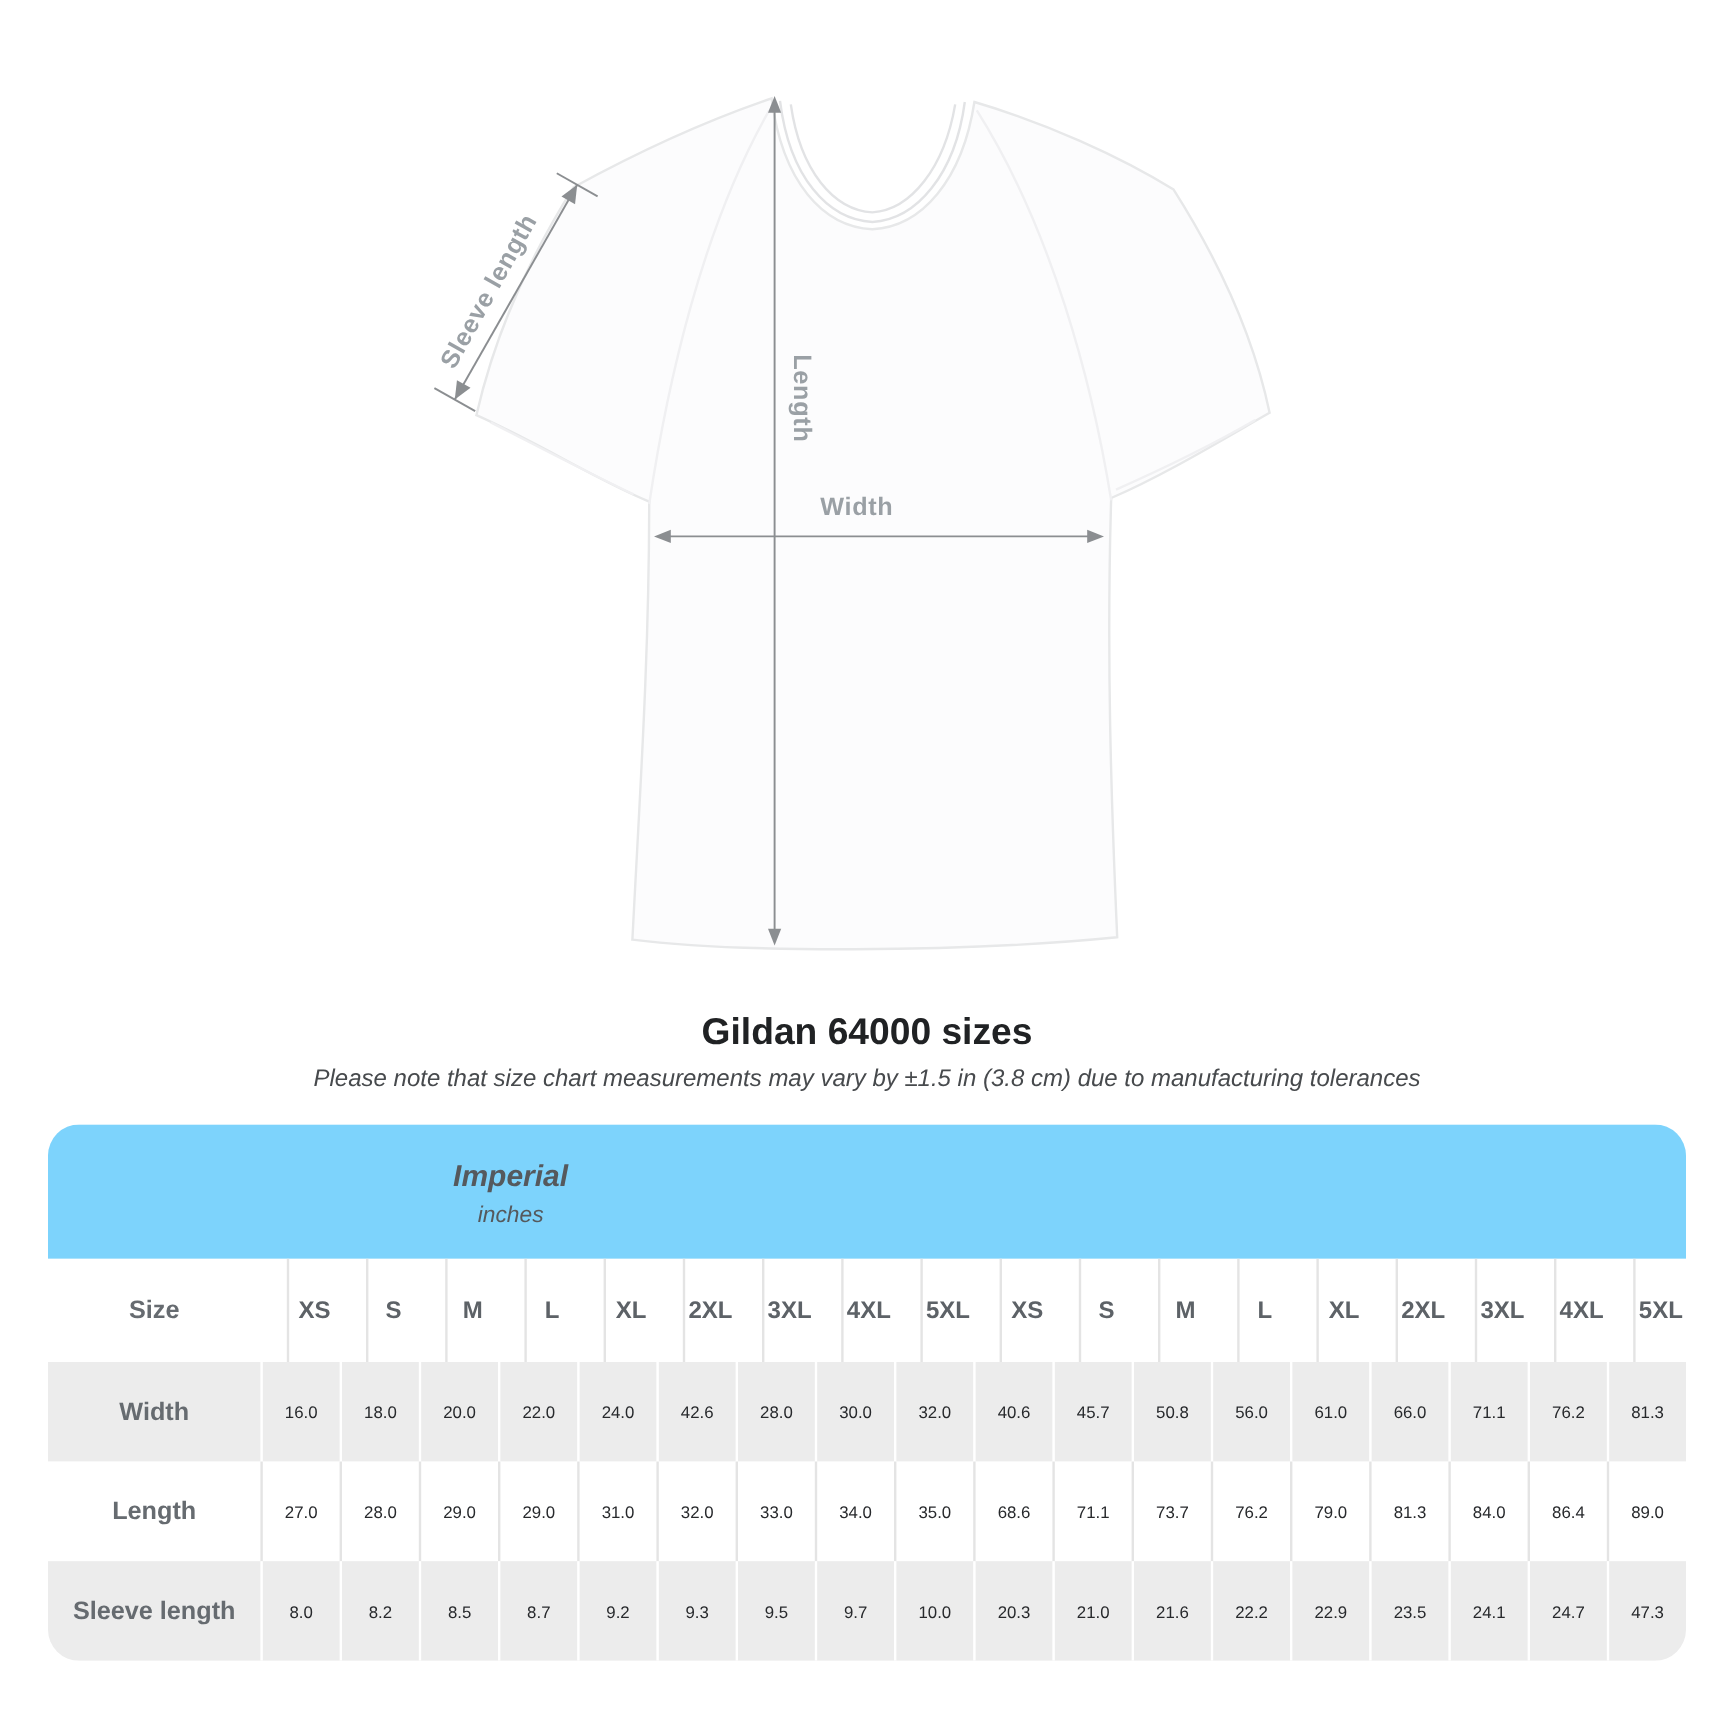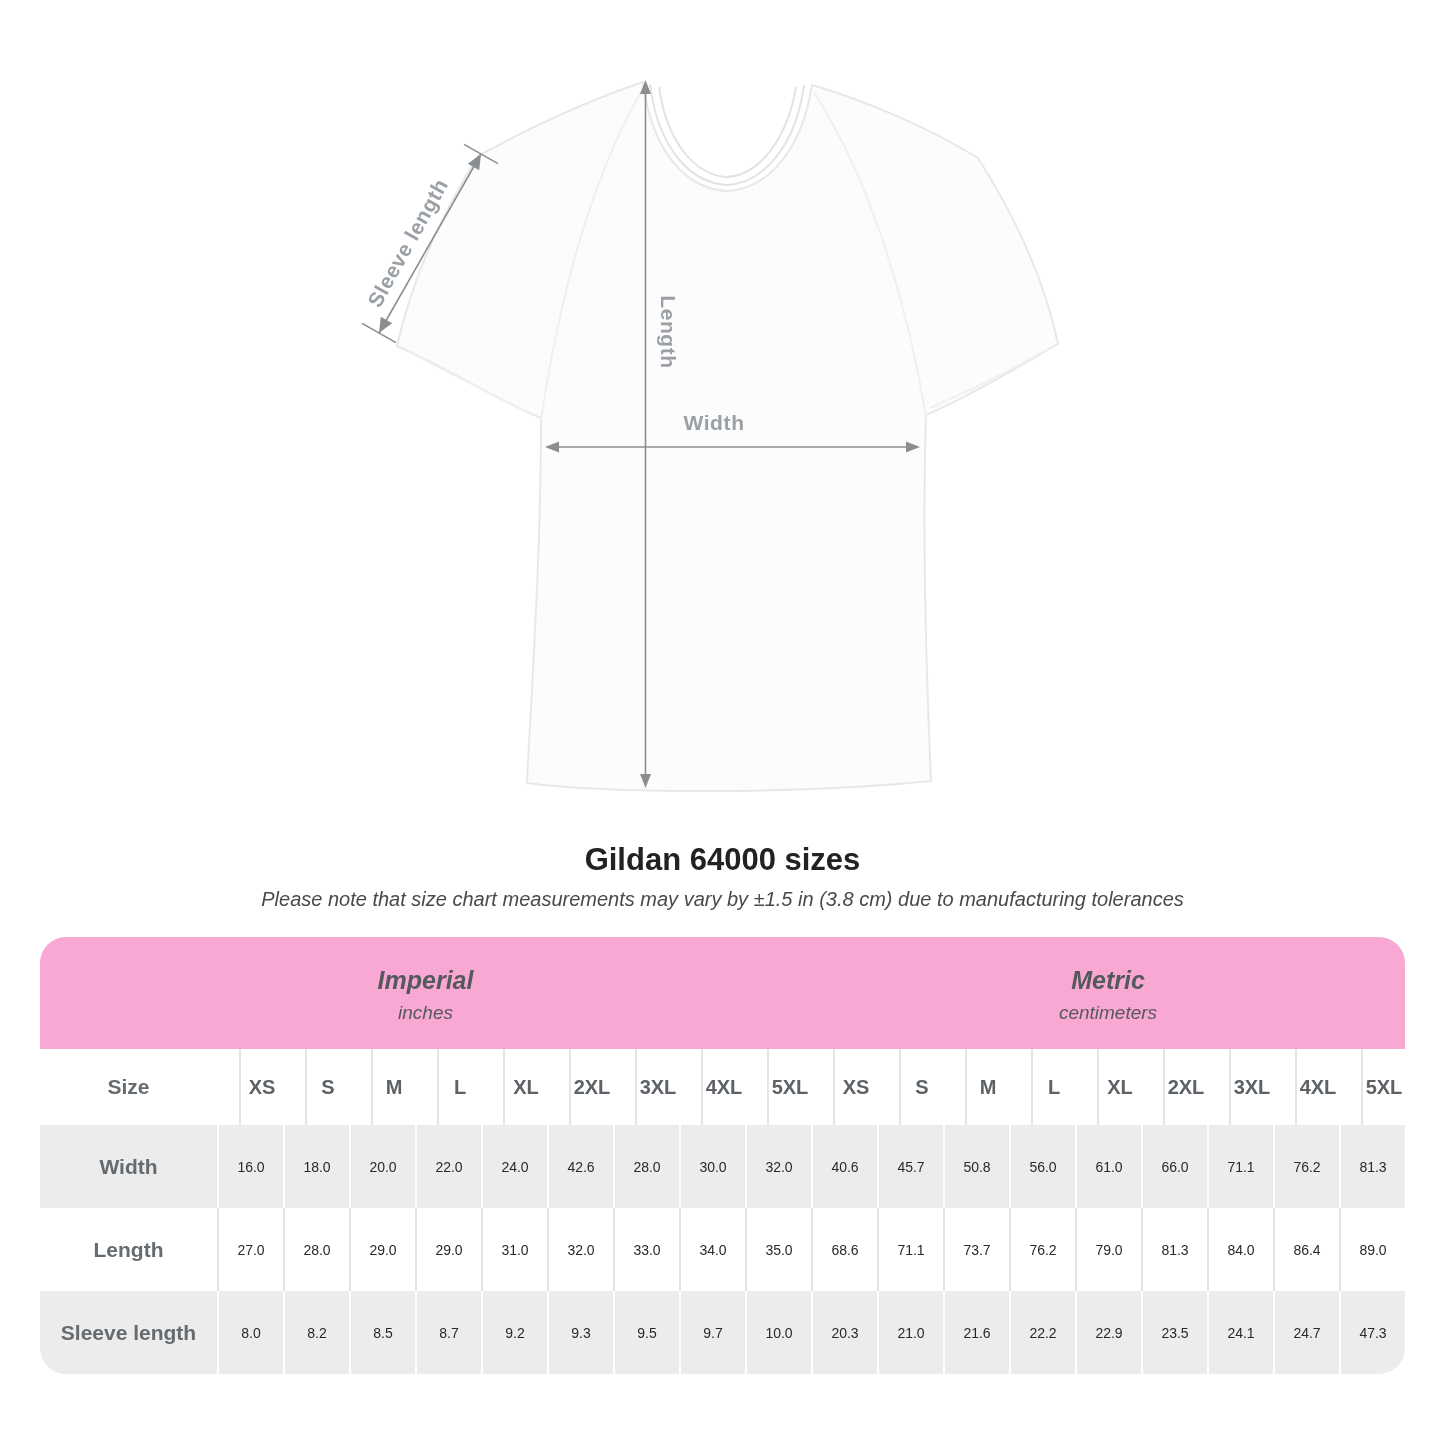--- a/index.html
+++ b/index.html
@@ -45,38 +45,38 @@
   
   .size-table {
     width: 1365px;
     margin: 26px auto 0;
     border-radius: 26px;
     overflow: hidden;
   }
   .t-band {
     display: grid;
     grid-template-columns: 177px repeat(18, 66px);
-    background: #f9a8d4;
+    background: #7dd3fc;
     height: 112px;
   }
   .group-cell {
     display: flex; flex-direction: column;
     align-items: center; justify-content: center;
     gap: 7px; padding-top: 4px;
   }
   .group-cell.imp { grid-column: 1 / span 10; }
   .group-cell.met { grid-column: 11 / span 9; }
   .group-label { font-size: 25px; font-weight: bold; font-style: italic; color: #55595d; }
   .group-sub   { font-size: 19px; font-style: italic; color: #55595d; }
 
   .t-row {
     display: grid;
     grid-template-columns: 177px repeat(18, 66px);
   }
-  .t-row.sizes { height: 76px; }
+  .t-row.sizes { height: 86px; }
   .t-row.data  { height: 83px; }
   .row-white { background: #ffffff; }
   .row-gray  { background: #ececec; }
   .cell { display: flex; align-items: center; justify-content: center; }
   .row-white .cell + .cell { border-left: 2px solid #e4e4e4; }
   .row-gray  .cell + .cell { border-left: 2px solid #ffffff; }
   .label-cell { font-weight: bold; font-size: 21px; color: #666b70; }
   .head-cell  { font-weight: bold; font-size: 20px; color: #5d6267; margin-left: 22px; }
   .value-cell { font-size: 14px; color: #27292c; }
 </style>
@@ -138,24 +138,20 @@
 
 <h1 class="page-title">Gildan 64000 sizes</h1>
 <p class="page-subtitle">Please note that size chart measurements may vary by ±1.5 in (3.8 cm) due to manufacturing tolerances</p>
 
 <div class="size-table">
 
   <div class="t-band">
     <div class="group-cell imp">
       <div class="group-label">Imperial</div>
       <div class="group-sub">inches</div>
-    </div>
-    <div class="group-cell met">
-      <div class="group-label">Metric</div>
-      <div class="group-sub">centimeters</div>
     </div>
   </div>
 
   <div class="t-row sizes row-white">
     <div class="cell label-cell">Size</div>
 
   <div class="cell head-cell">XS</div>
       <div class="cell head-cell">S</div>
       <div class="cell head-cell">M</div>
       <div class="cell head-cell">L</div>

